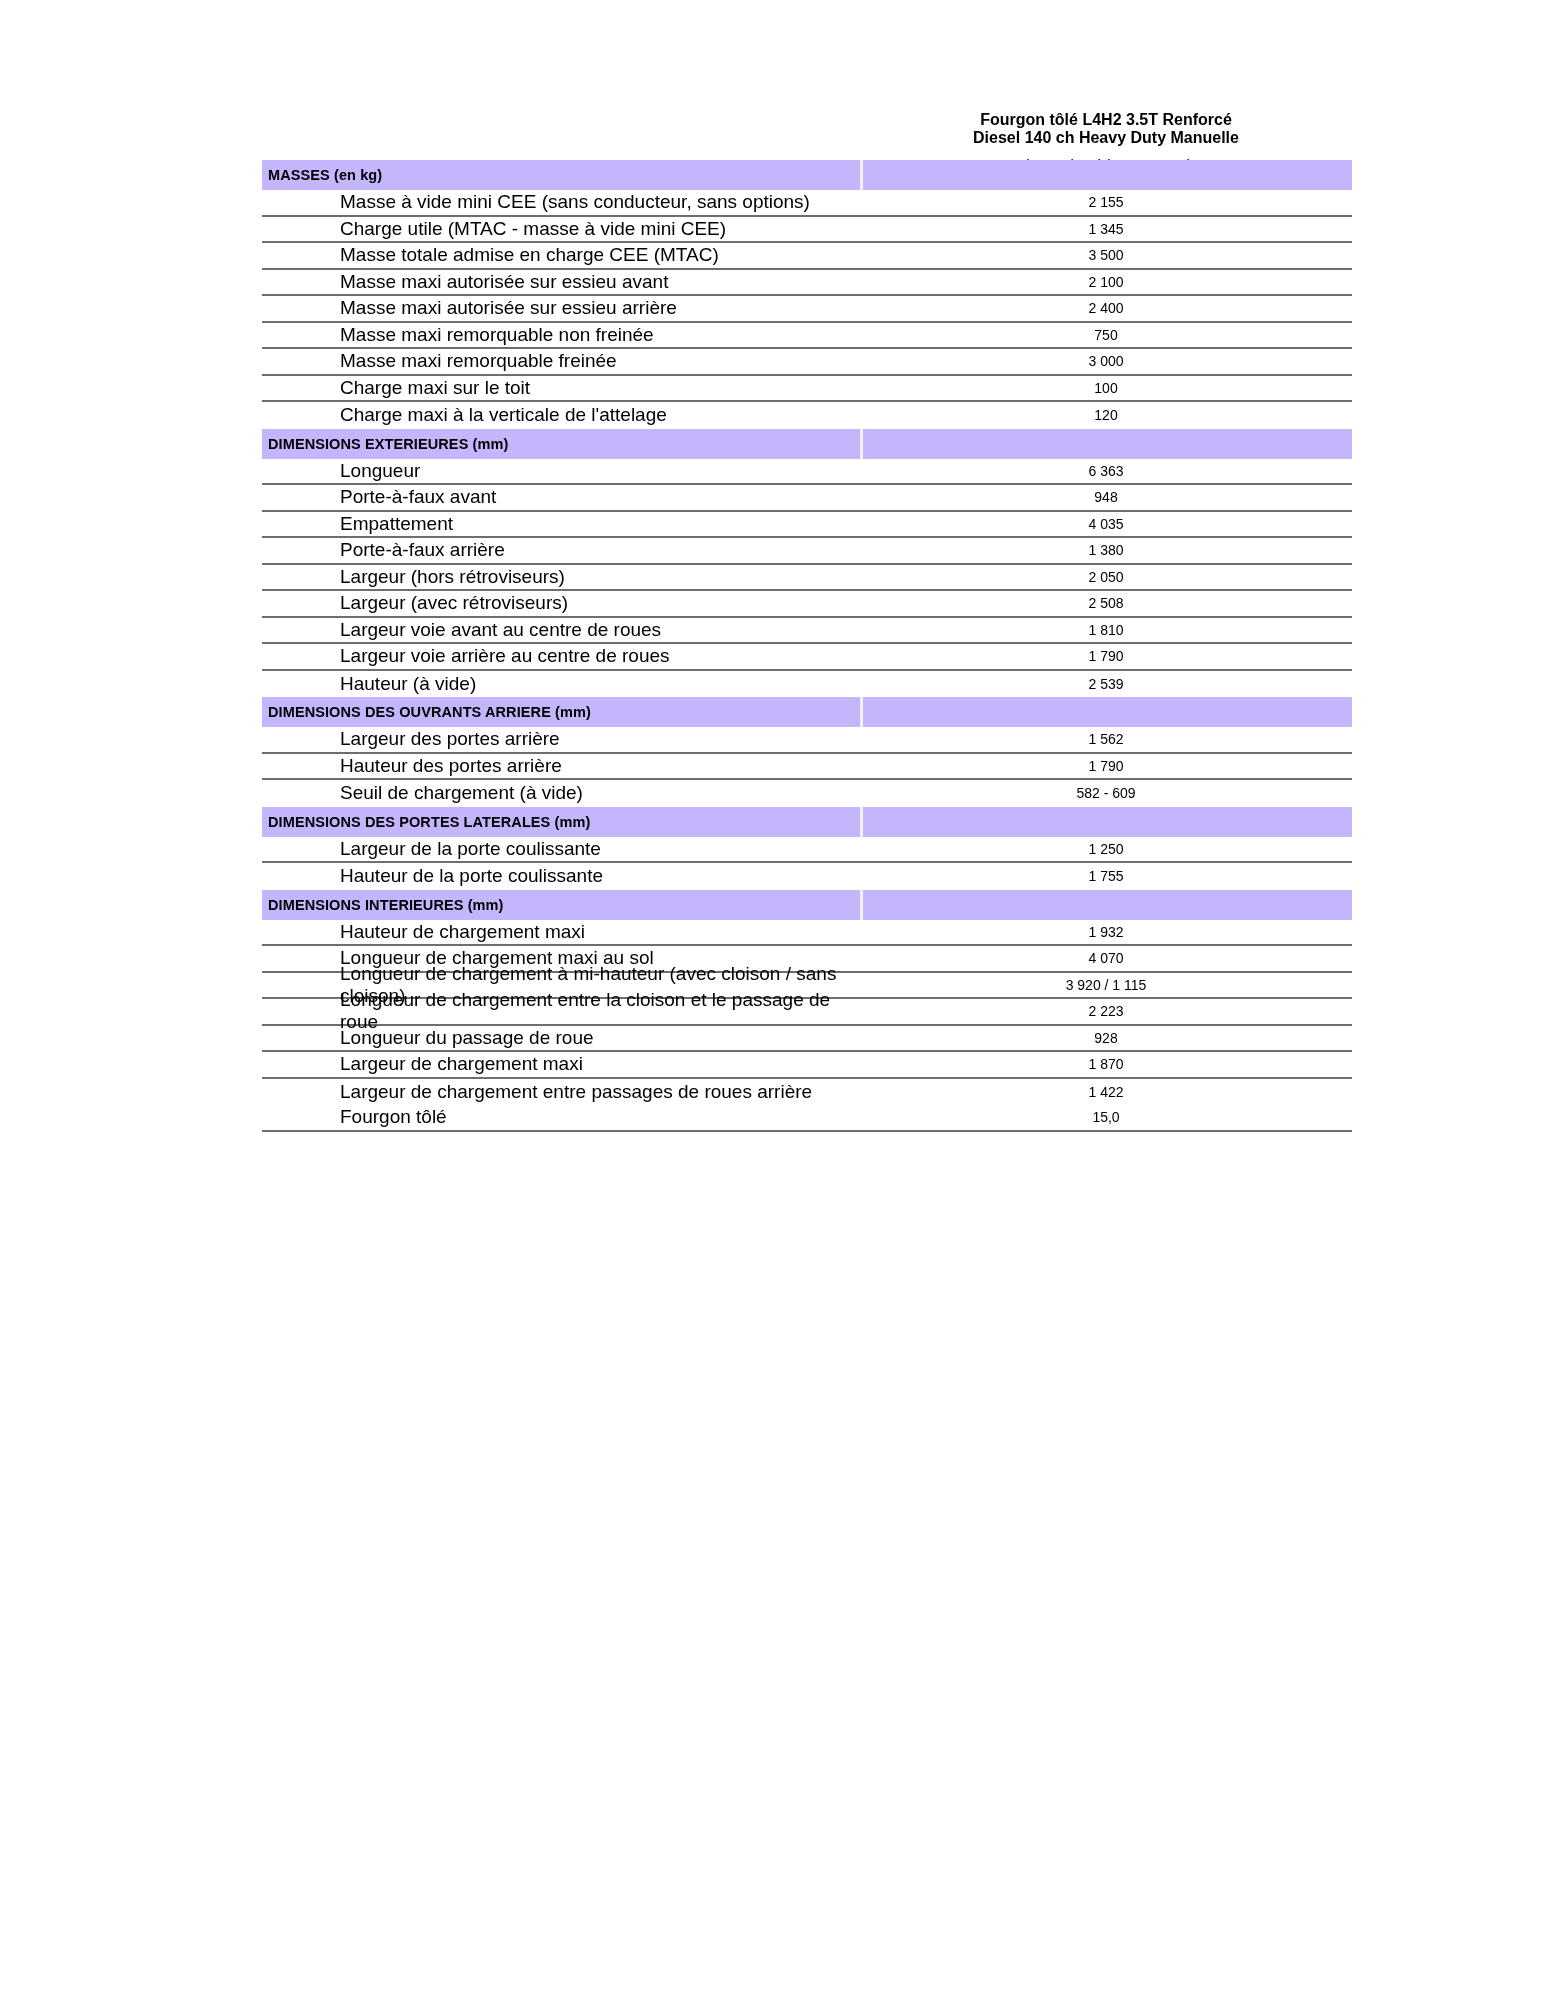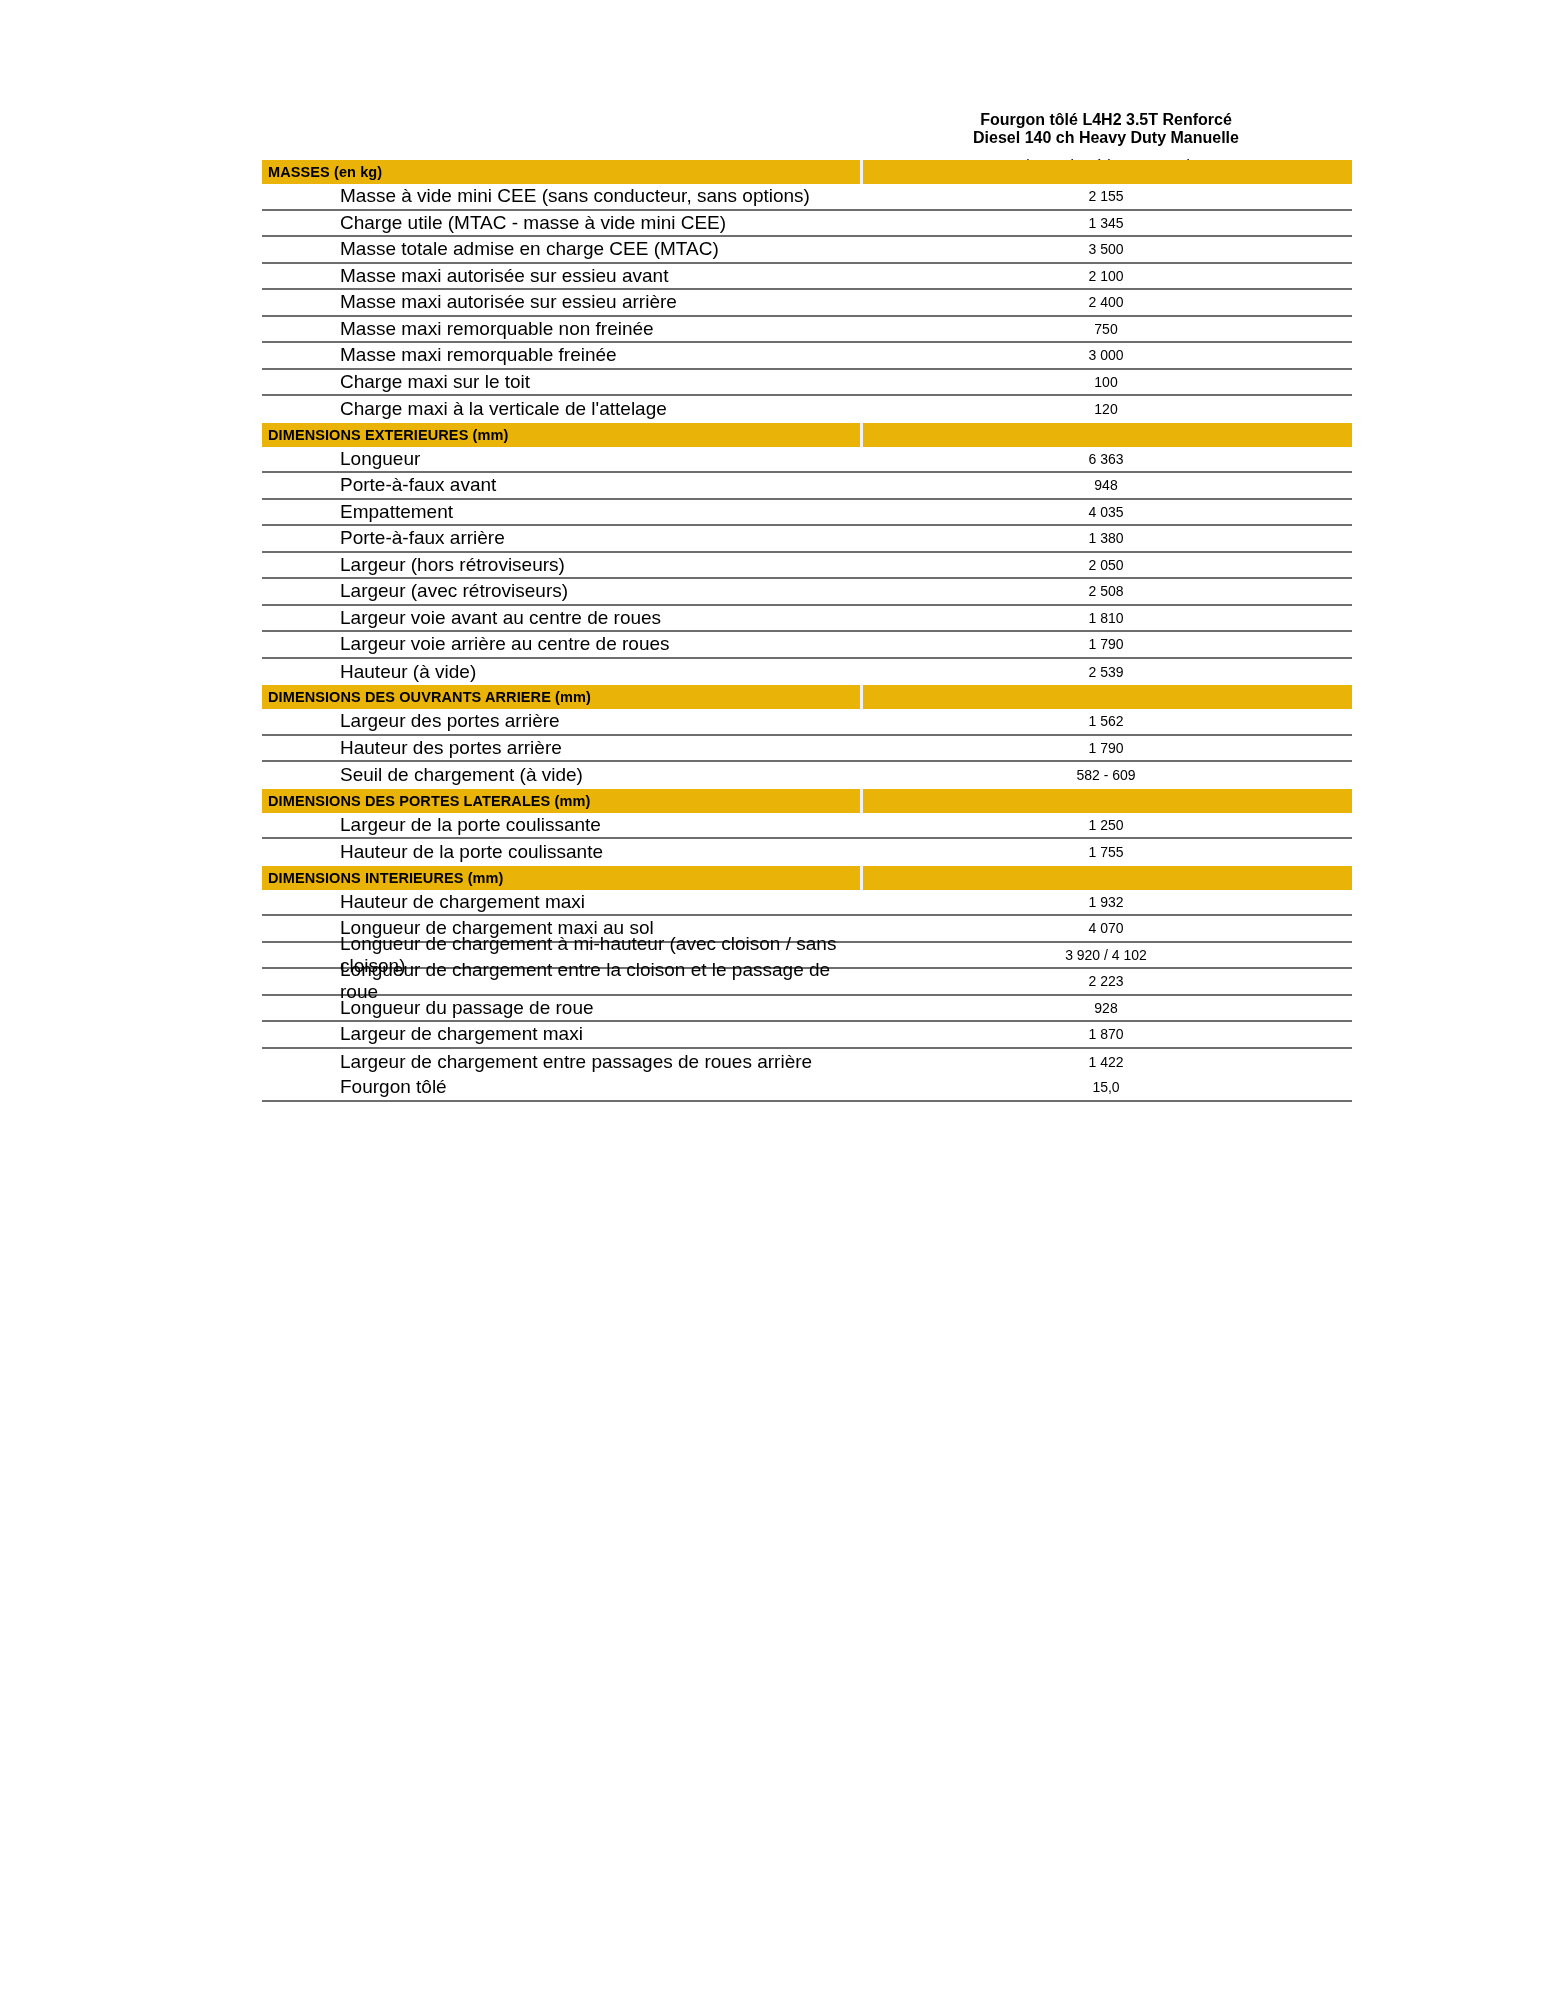--- a/index.html
+++ b/index.html
@@ -13,21 +13,21 @@
   }
   .title-line{font-weight:bold;font-size:16px;line-height:18px;}
   .seats-line{font-size:15px;line-height:17px;margin-top:9px;}
   .code-line{font-size:12px;line-height:16px;margin-top:7px;}
 
   .spec-table{
     position:absolute;left:262px;top:160px;width:1090px;
   }
   .section{width:100%;}
   .section-bar{
-    display:flex;height:24px;background:#eab308;box-sizing:border-box;
+    display:flex;height:30px;background:#c4b5fd;box-sizing:border-box;
   }
   .section-title{
     width:598px;box-sizing:border-box;display:flex;align-items:center;
     padding-left:6px;font-weight:bold;font-size:14.5px;letter-spacing:0.1px;
   }
   .section-spacer{flex:1;border-left:3px solid #f2f2f2;}
   .spec-row{
     display:flex;height:26.5px;box-sizing:border-box;
     border-bottom:2px solid #6e6e6e;background:#ffffff;
   }
@@ -176,21 +176,21 @@
       <div class="spec-row">
         <div class="row-label">Hauteur de chargement maxi</div>
         <div class="row-value">1 932</div>
       </div>
       <div class="spec-row">
         <div class="row-label">Longueur de chargement maxi au sol</div>
         <div class="row-value">4 070</div>
       </div>
       <div class="spec-row">
         <div class="row-label">Longueur de chargement à mi-hauteur (avec cloison / sans cloison)</div>
-        <div class="row-value">3 920 / 4 102</div>
+        <div class="row-value">3 920 / 1 115</div>
       </div>
       <div class="spec-row">
         <div class="row-label">Longueur de chargement entre la cloison et le passage de roue</div>
         <div class="row-value">2 223</div>
       </div>
       <div class="spec-row">
         <div class="row-label">Longueur du passage de roue</div>
         <div class="row-value">928</div>
       </div>
       <div class="spec-row">

